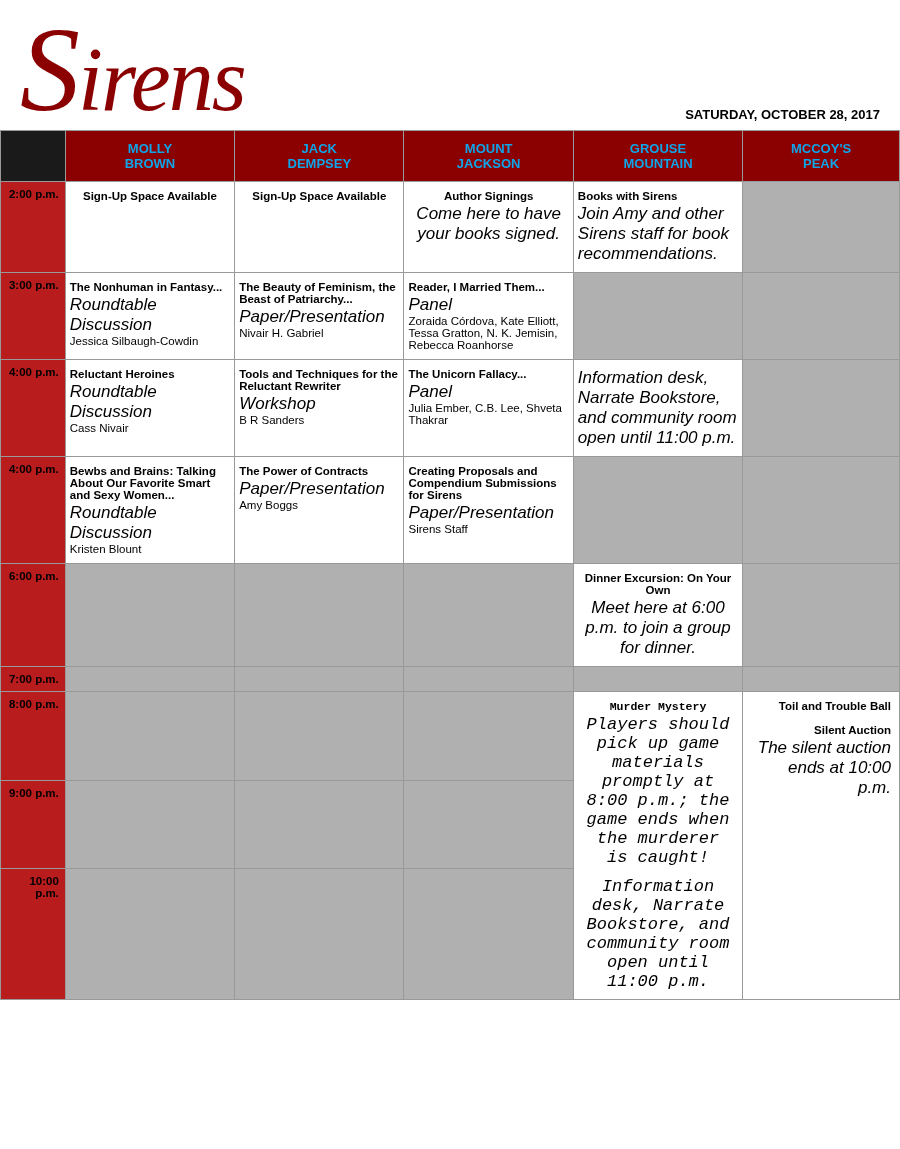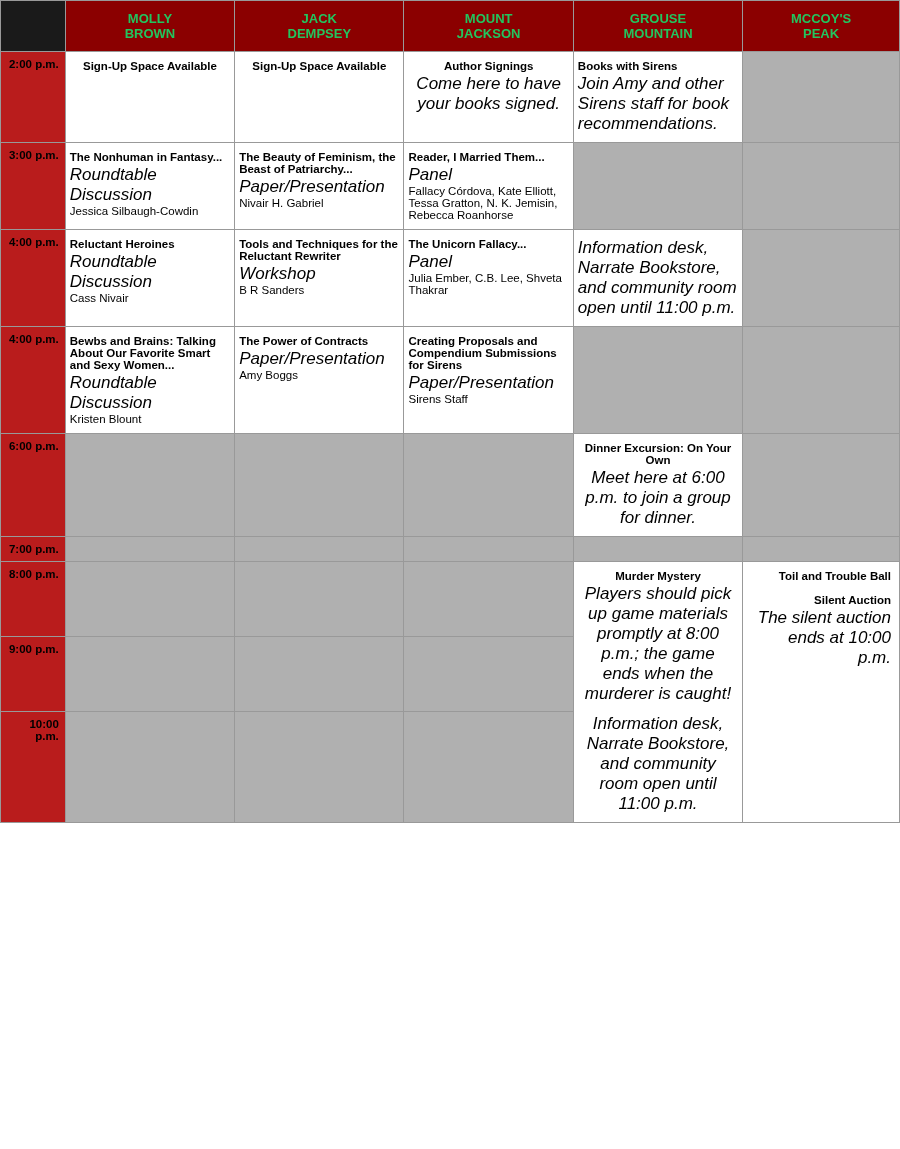--- a/index.html
+++ b/index.html
@@ -52,21 +52,21 @@
       width: 62px;
       background: #b91c1c;
       text-align: right;
       padding: 6px 6px;
       font-size: 11.5px;
       font-weight: bold;
       vertical-align: top;
     }
     .header-row th {
       background: #8b0000;
-      color: #22c55e;
+      color: #0ea5e9;
       text-align: center;
       font-size: 13px;
       font-weight: bold;
       padding: 10px 6px;
       text-transform: uppercase;
     }
     .header-row th.time-header {
       background: #1a1a1a;
       color: #fff;
       width: 62px;
@@ -98,20 +98,26 @@
       font-size: 11.5px;
     }
     .center-text {
       text-align: center;
     }
   </style>
 </head>
 <body>
 
 <div class="page">
+  <div class="header">
+    <div class="logo-text">
+      <span class="logo-s">S</span><span>irens</span>
+    </div>
+    <div class="date-label">SATURDAY, OCTOBER 28, 2017</div>
+  </div>
 
   <table class="schedule-table">
     <thead>
       <tr class="header-row">
         <th class="time-header"></th>
         <th class="col-molly">MOLLY<br>BROWN</th>
         <th class="col-jack">JACK<br>DEMPSEY</th>
         <th class="col-mount">MOUNT<br>JACKSON</th>
         <th class="col-grouse">GROUSE<br>MOUNTAIN</th>
         <th class="col-mccoy">MCCOY'S<br>PEAK</th>
@@ -146,21 +152,21 @@
           <div class="event-presenter">Jessica Silbaugh-Cowdin</div>
         </td>
         <td class="cell-white">
           <div class="event-title">The Beauty of Feminism, the Beast of Patriarchy...</div>
           <div class="event-type">Paper/Presentation</div>
           <div class="event-presenter">Nivair H. Gabriel</div>
         </td>
         <td class="cell-white">
           <div class="event-title">Reader, I Married Them...</div>
           <div class="event-type">Panel</div>
-          <div class="event-presenter">Fallacy Córdova, Kate Elliott, Tessa Gratton, N. K. Jemisin, Rebecca Roanhorse</div>
+          <div class="event-presenter">Zoraida Córdova, Kate Elliott, Tessa Gratton, N. K. Jemisin, Rebecca Roanhorse</div>
         </td>
         <td class="cell-gray"></td>
         <td class="cell-gray"></td>
       </tr>
 
       <tr>
         <td class="time-col">4:00 p.m.</td>
         <td class="cell-white">
           <div class="event-title">Reluctant Heroines</div>
           <div class="event-type">Roundtable Discussion</div>
@@ -222,21 +228,21 @@
         <td class="cell-gray"></td>
         <td class="cell-gray"></td>
         <td class="cell-gray"></td>
       </tr>
 
       <tr>
         <td class="time-col">8:00 p.m.</td>
         <td class="cell-gray"></td>
         <td class="cell-gray"></td>
         <td class="cell-gray"></td>
-        <td class="cell-white" rowspan="3" style="vertical-align:top; padding:8px;">
+        <td class="cell-white" rowspan="3" style="vertical-align:top; padding:8px;font-family:Liberation Mono, monospace;">
           <div class="event-title center-text">Murder Mystery</div>
           <div class="event-type center-text">Players should pick up game materials promptly at 8:00 p.m.; the game ends when the murderer is caught!</div>
           <div style="margin-top:10px;"></div>
           <div class="event-type center-text" style="margin-top:10px;">Information desk, Narrate Bookstore, and community room open until 11:00 p.m.</div>
         </td>
         <td class="cell-white" rowspan="3" style="vertical-align:top; padding:8px; text-align:right;">
           <div class="event-title">Toil and Trouble Ball</div>
           <div style="margin-top:12px;"></div>
           <div class="event-title">Silent Auction</div>
           <div class="event-type">The silent auction ends at 10:00 p.m.</div>

